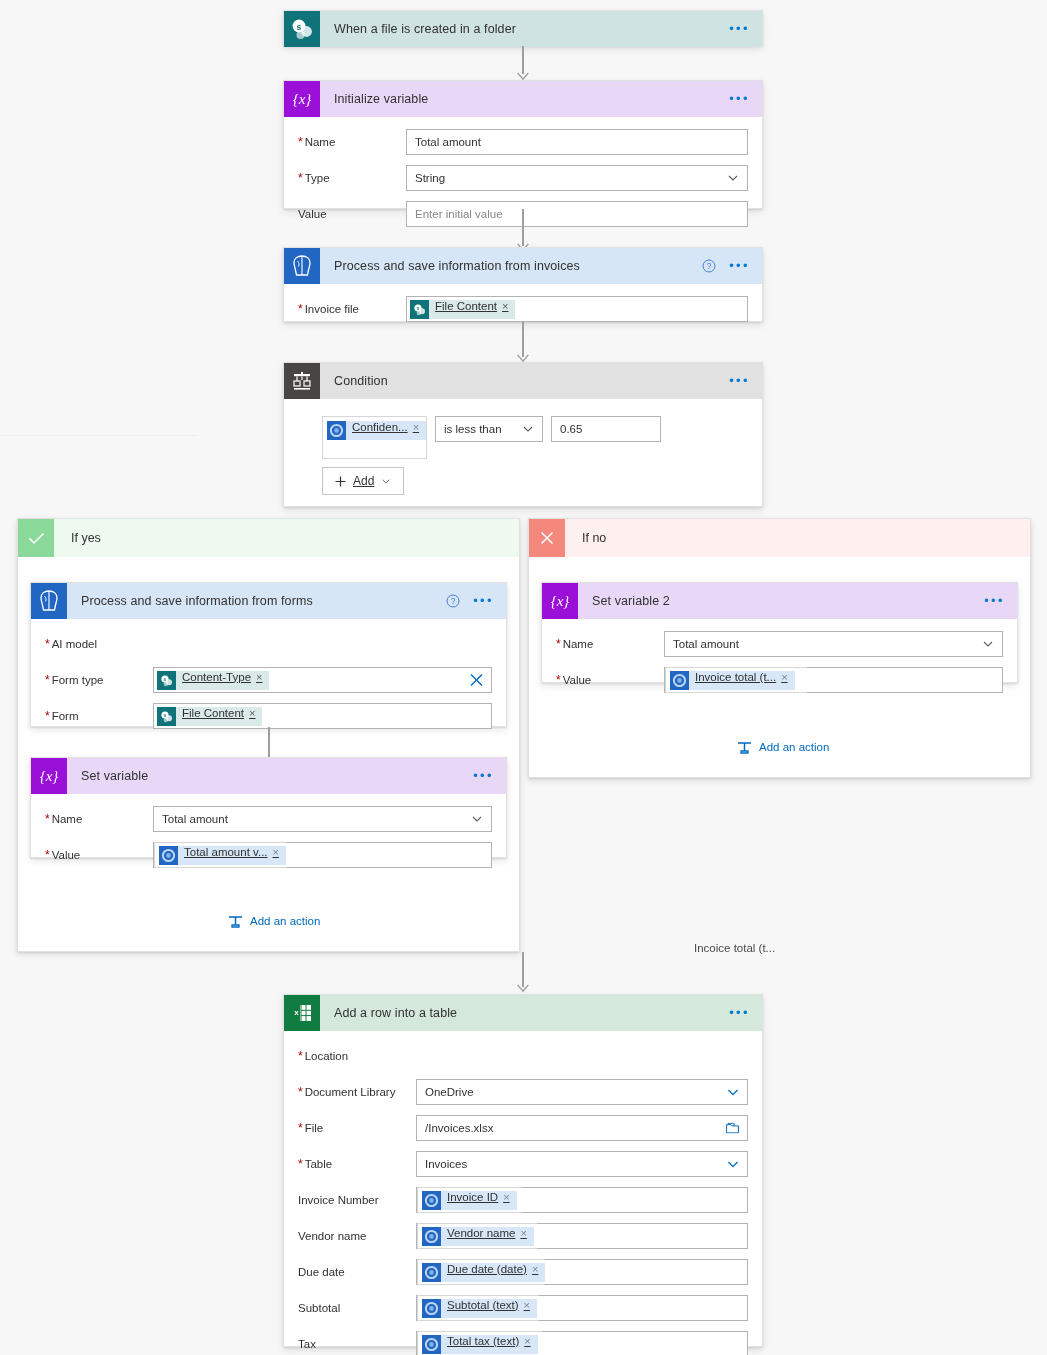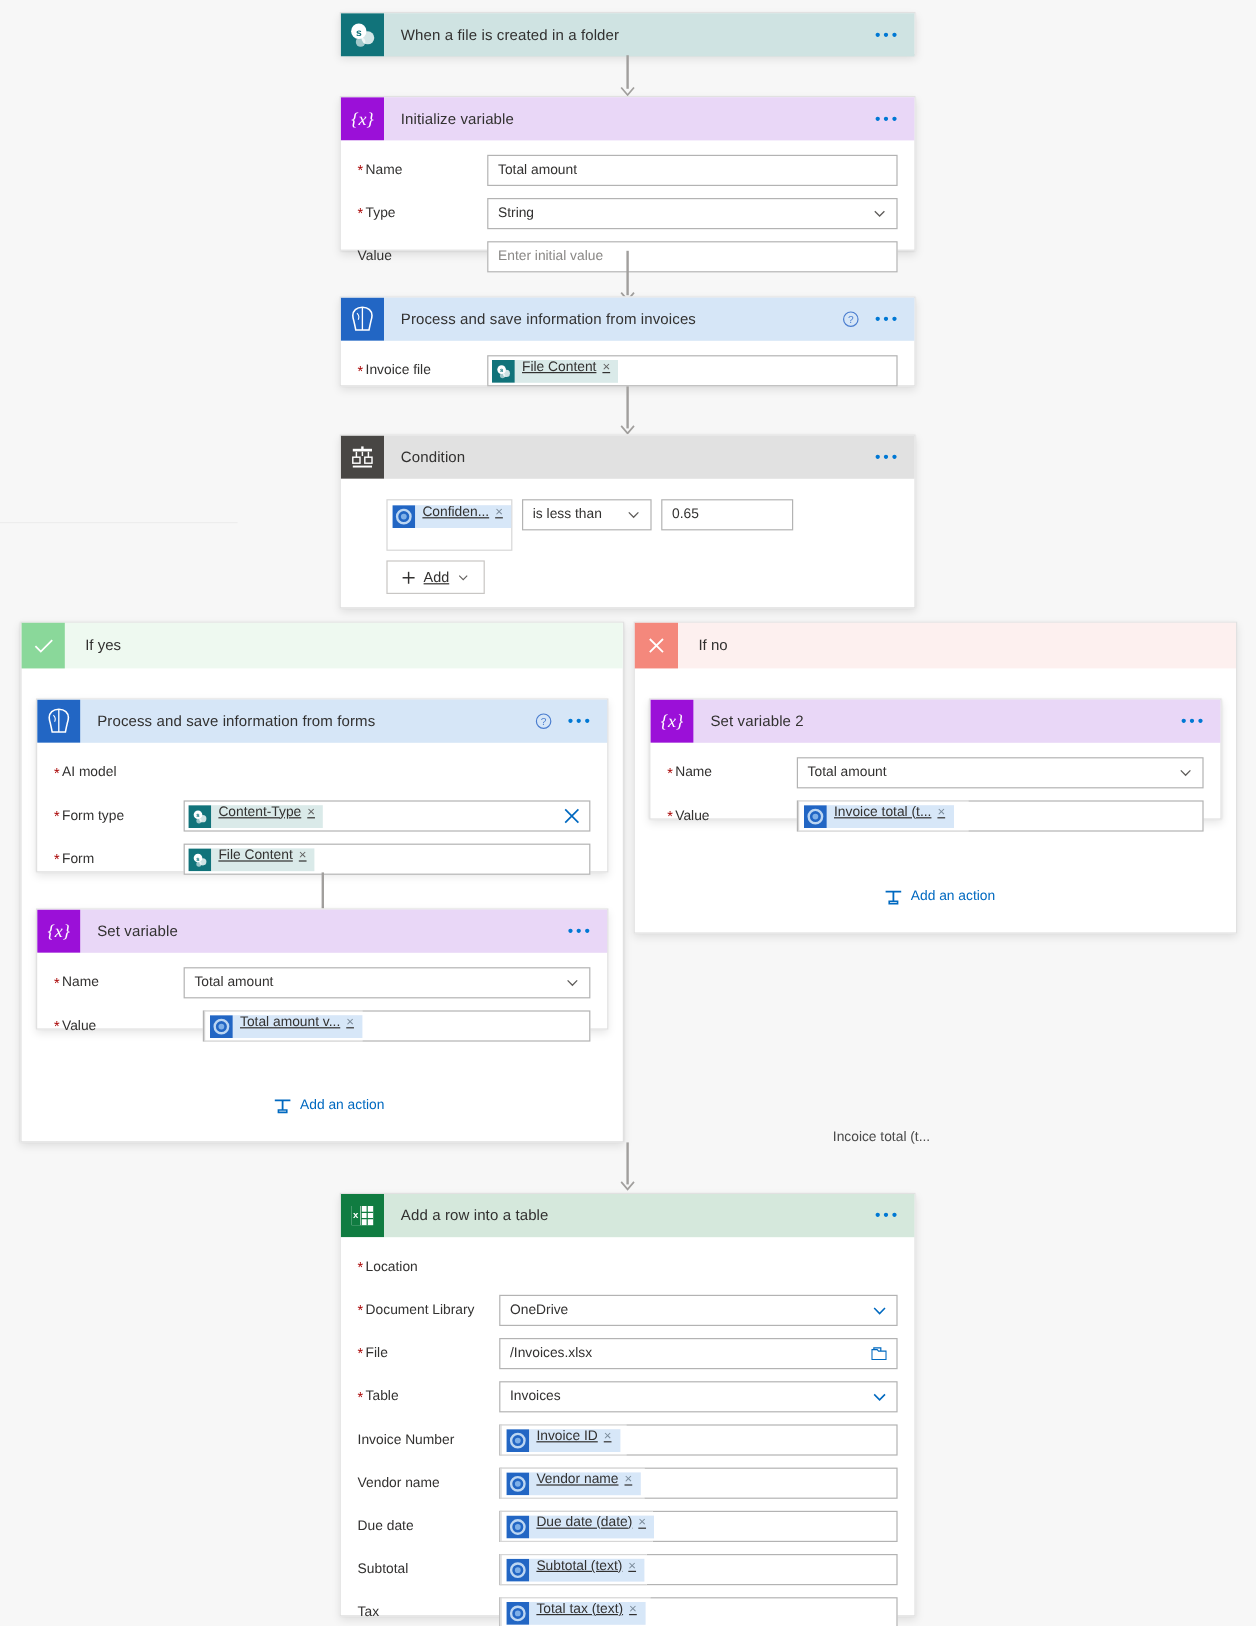--- a/index.html
+++ b/index.html
@@ -459,21 +459,21 @@
             <svg class="chev" viewBox="0 0 12 12">
                 <path d="M2 4 L6 8 L10 4" fill="none" stroke="#605e5c" stroke-width="1.1"></path>
               </svg>
           </span>
         </div>
         <div class="row">
           <span class="lbl">
               <span class="req">*</span>
               <span>Value</span>
             </span>
-          <span class="field" style="padding:0;margin-left:16px;">
+          <span class="field" style="padding:0;">
             <span class="tokbox" style="width:132px;">
               <span class="token tok-ai">
                 <svg class="tico" viewBox="0 0 19 19">
                     <rect width="19" height="19" fill="#2266c4"></rect>
                     <circle cx="9.5" cy="9.5" r="5.6" fill="none" stroke="#bcd6f2" stroke-width="2"></circle>
                     <circle cx="9.5" cy="9.5" r="2.4" fill="#7fb0e8"></circle>
                   </svg>
                 <span class="tlbl">Total amount v...</span>
                 <span class="tx">×</span>
               </span>

